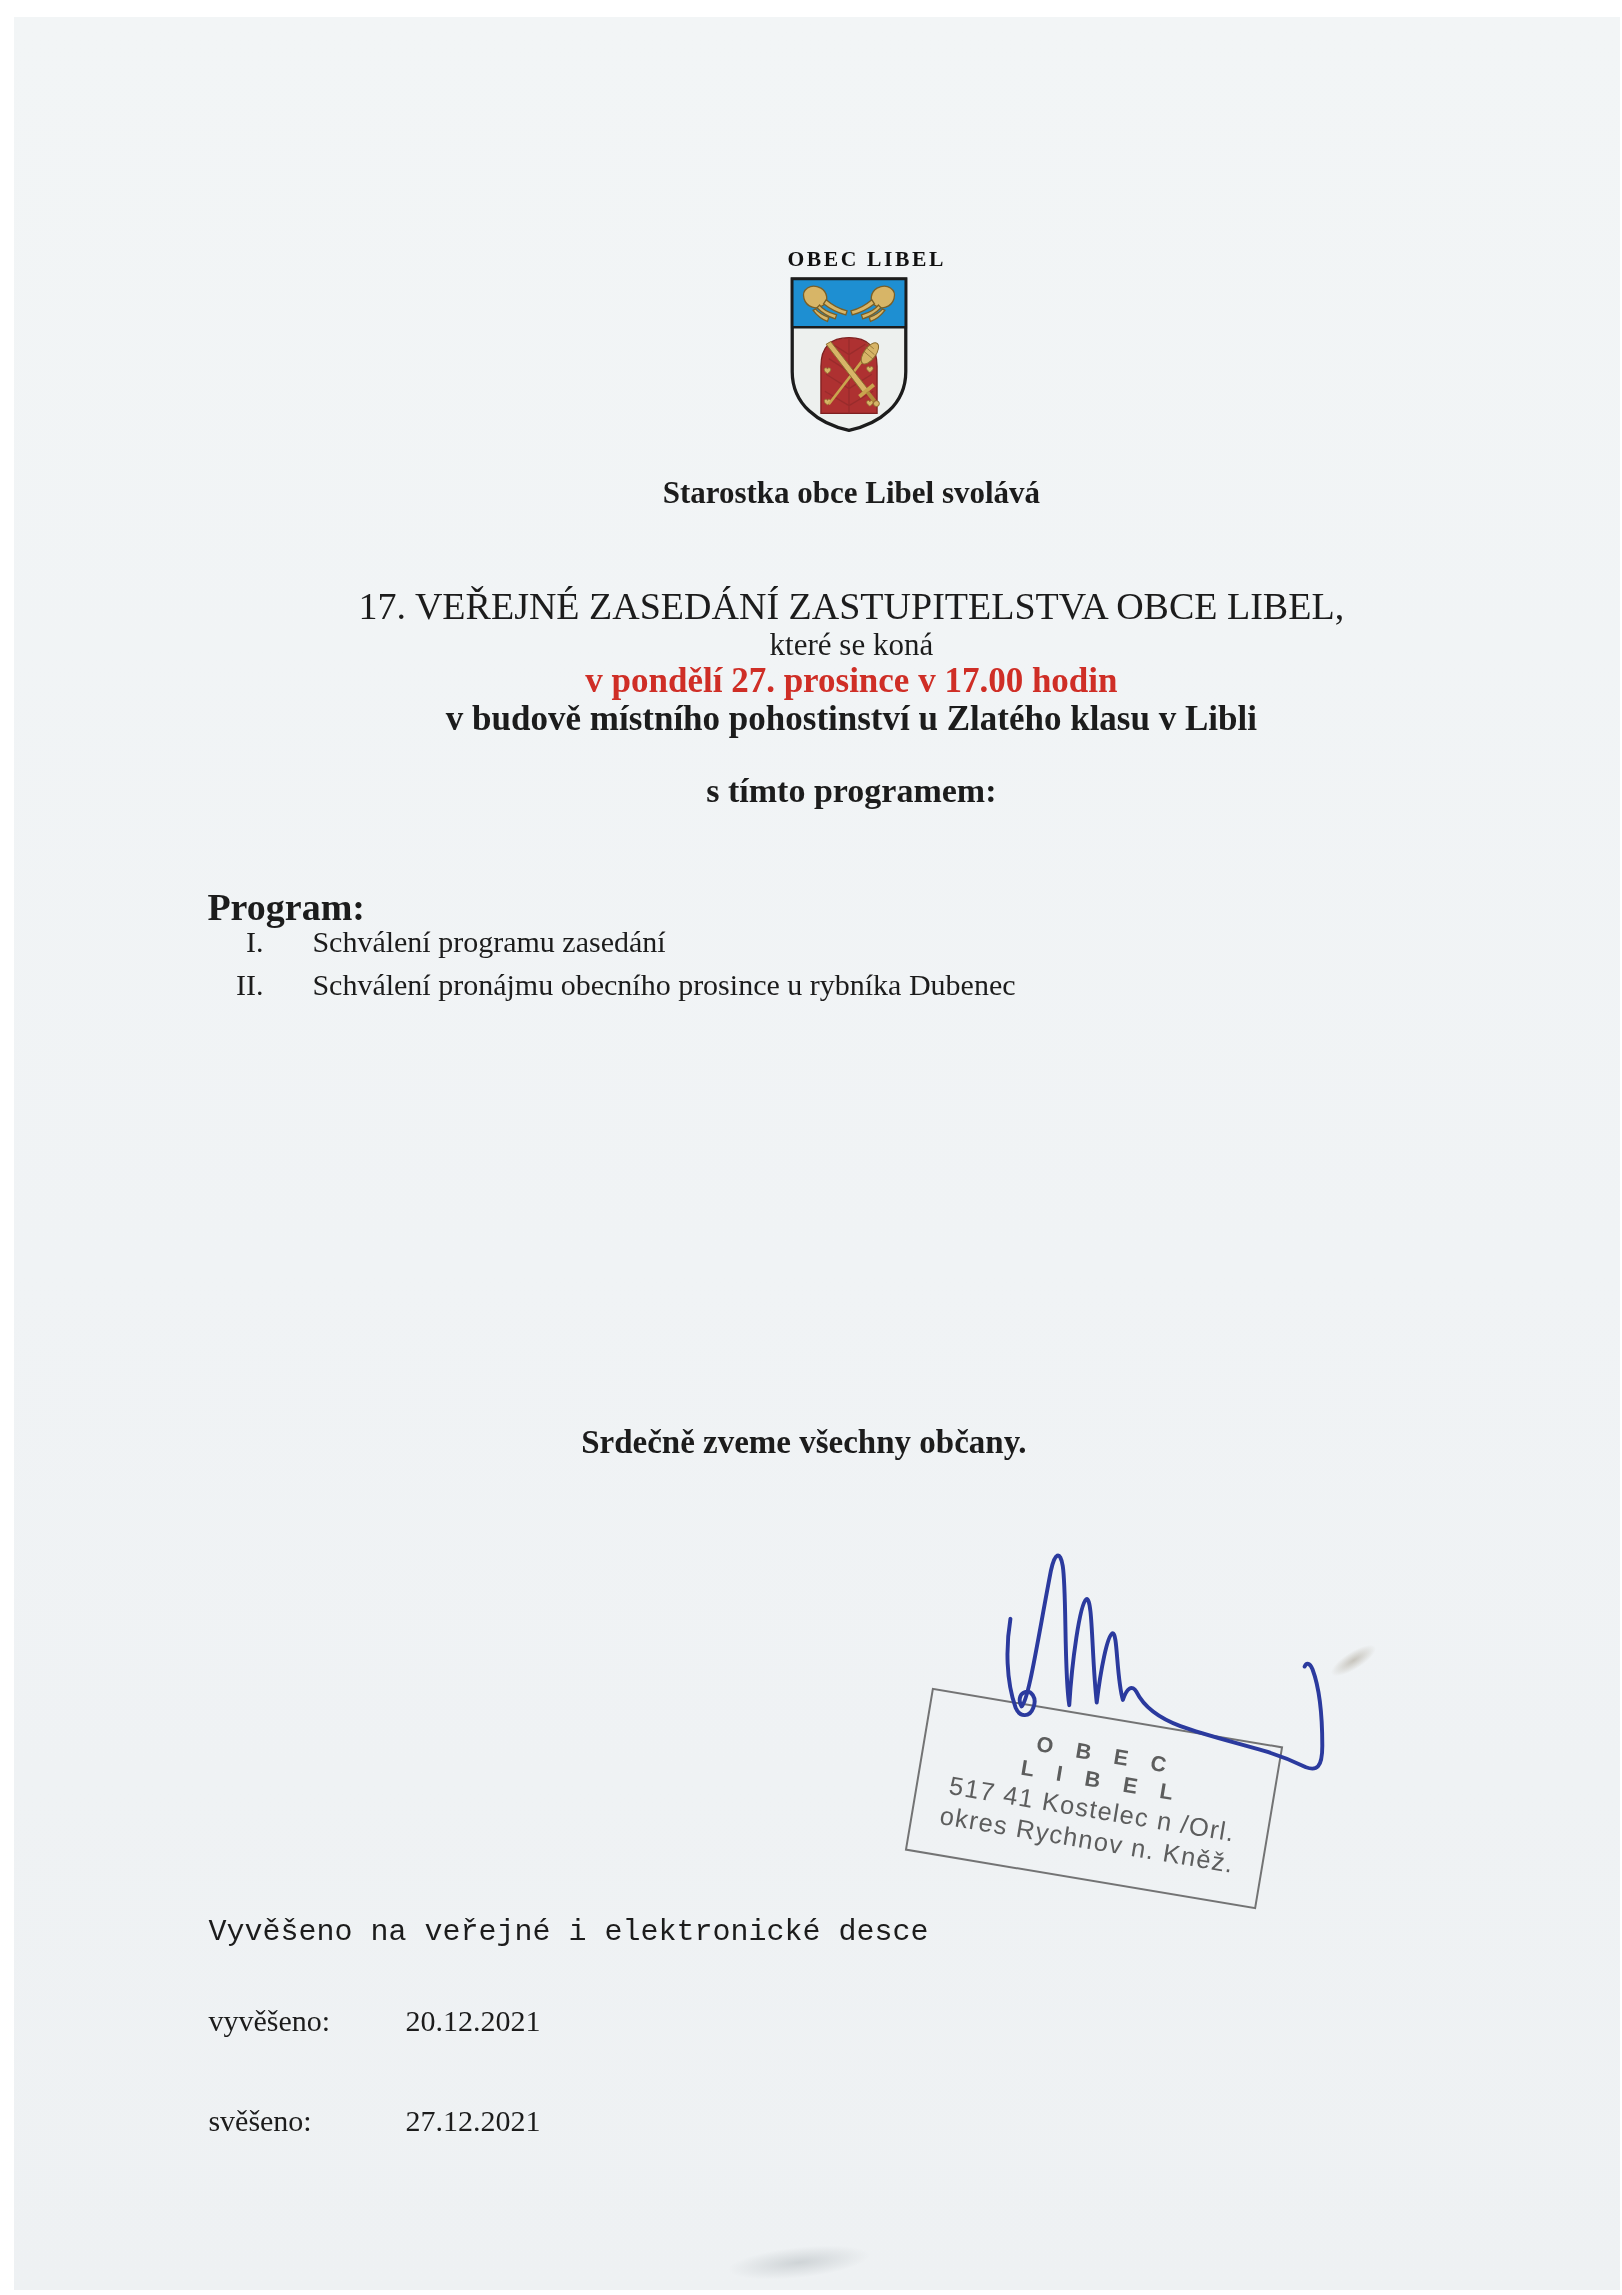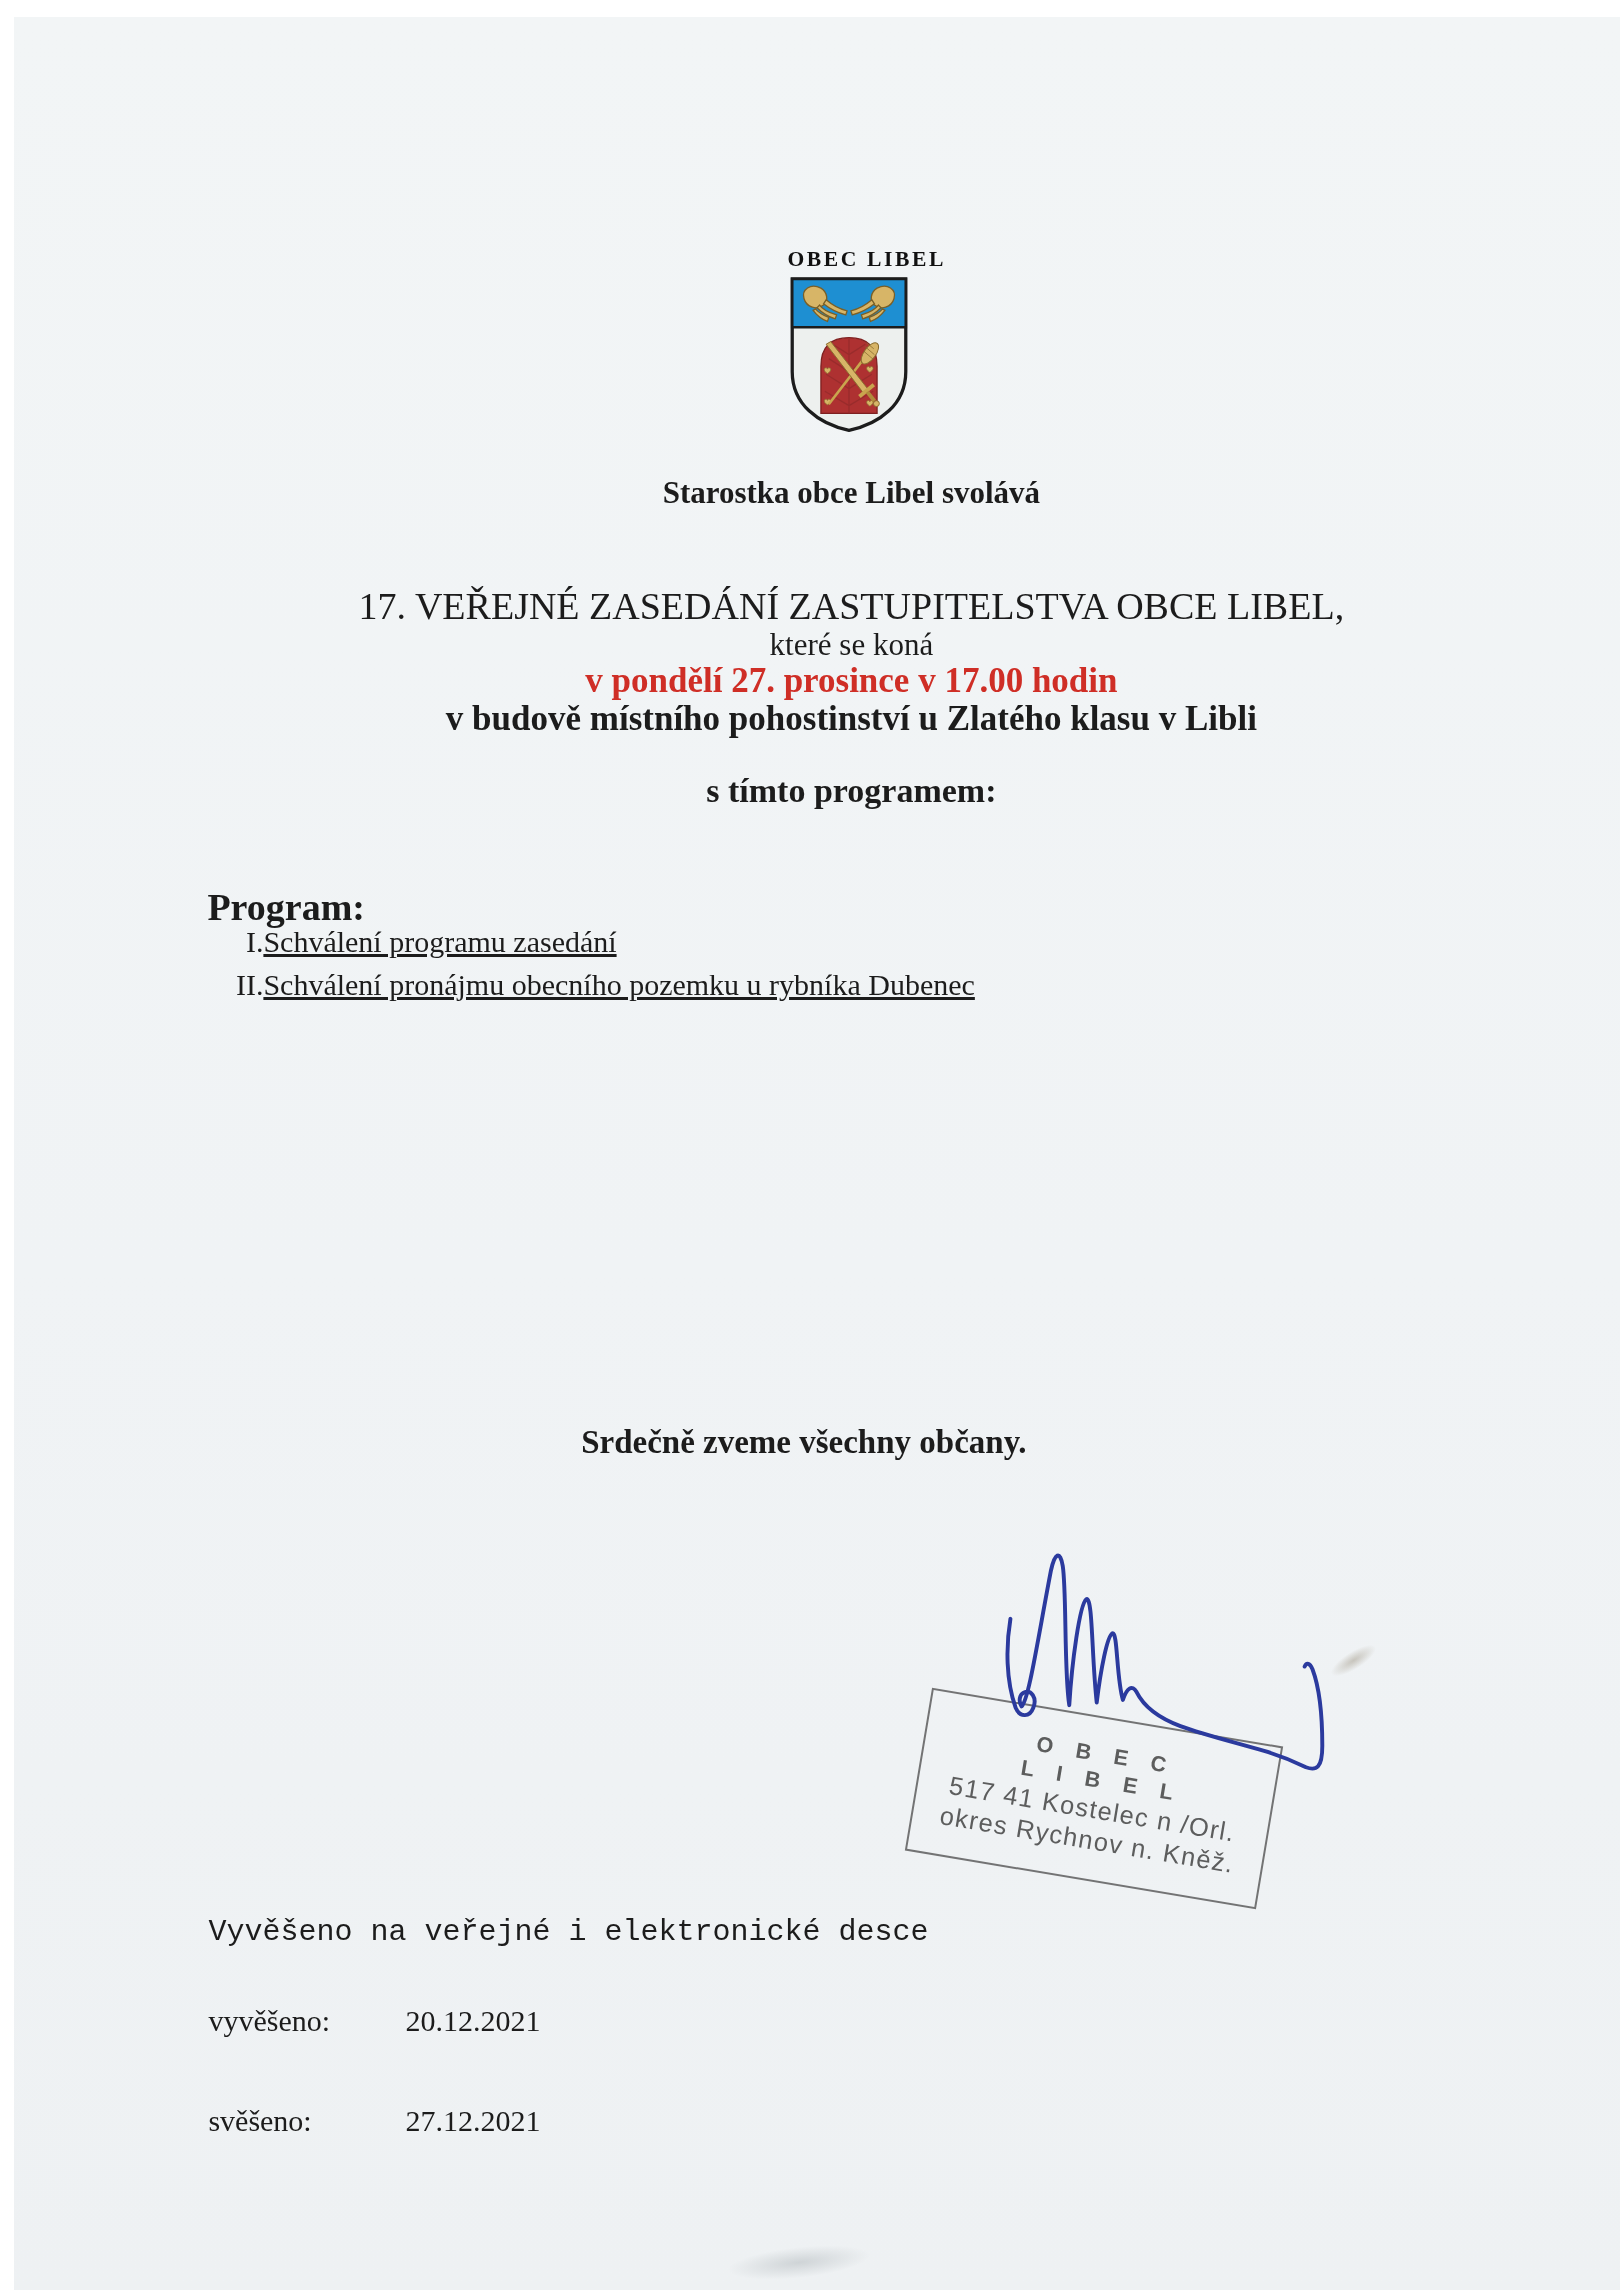--- a/index.html
+++ b/index.html
@@ -31,21 +31,21 @@
   .title1{top:567px;font-size:38px;}
   .title2{top:610px;font-size:31px;}
   .datetime{top:644px;font-size:35px;font-weight:bold;color:var(--accent-red,#cf2e26);}
   .venue{top:682px;font-size:35px;font-weight:bold;}
   .intro{top:755px;font-size:34px;font-weight:bold;}
 
   .prog-head{top:868px;left:193px;font-size:38px;font-weight:bold;}
   .prog-list{top:908px;left:193px;width:1047px;}
   .prog-row{height:43px;font-size:30px;white-space:nowrap;}
   .prog-num{display:inline-block;width:56px;text-align:right;}
-  .prog-text{text-decoration:underline;}
+  .prog-text{margin-left:49px;}
 
   .closing{top:1407px;left:0;width:1623px;text-align:center;font-size:33px;font-weight:bold;}
   .closing-inner{position:relative;left:-22px;}
 
   .signature{top:1526px;left:974px;width:343px;height:238px;z-index:3;}
 
   .stamp{
     top:1699px;left:902px;width:356px;height:165px;
     transform:rotate(9.5deg);
     border:2.6px solid rgba(80,80,80,0.78);
@@ -134,21 +134,21 @@
   <div class="abs axis datetime">v pondělí 27. prosince v 17.00 hodin</div>
   <div class="abs axis venue">v budově místního pohostinství u Zlatého klasu v Libli</div>
   <div class="abs axis intro">s tímto programem:</div>
 
   <div class="abs prog-head">Program:</div>
   <div class="abs prog-list">
     <div class="prog-row">
       <span class="prog-num">I.</span><span class="prog-text">Schválení programu zasedání</span>
     </div>
     <div class="prog-row">
-      <span class="prog-num">II.</span><span class="prog-text">Schválení pronájmu obecního pozemku u rybníka Dubenec</span>
+      <span class="prog-num">II.</span><span class="prog-text">Schválení pronájmu obecního prosince u rybníka Dubenec</span>
     </div>
   </div>
 
   <div class="abs closing">
     <span class="closing-inner">Srdečně zveme všechny občany.</span>
   </div>
 
   <div class="abs signature">
     <svg width="343" height="238" viewBox="0 0 524 364">
       <path d="M34 116

